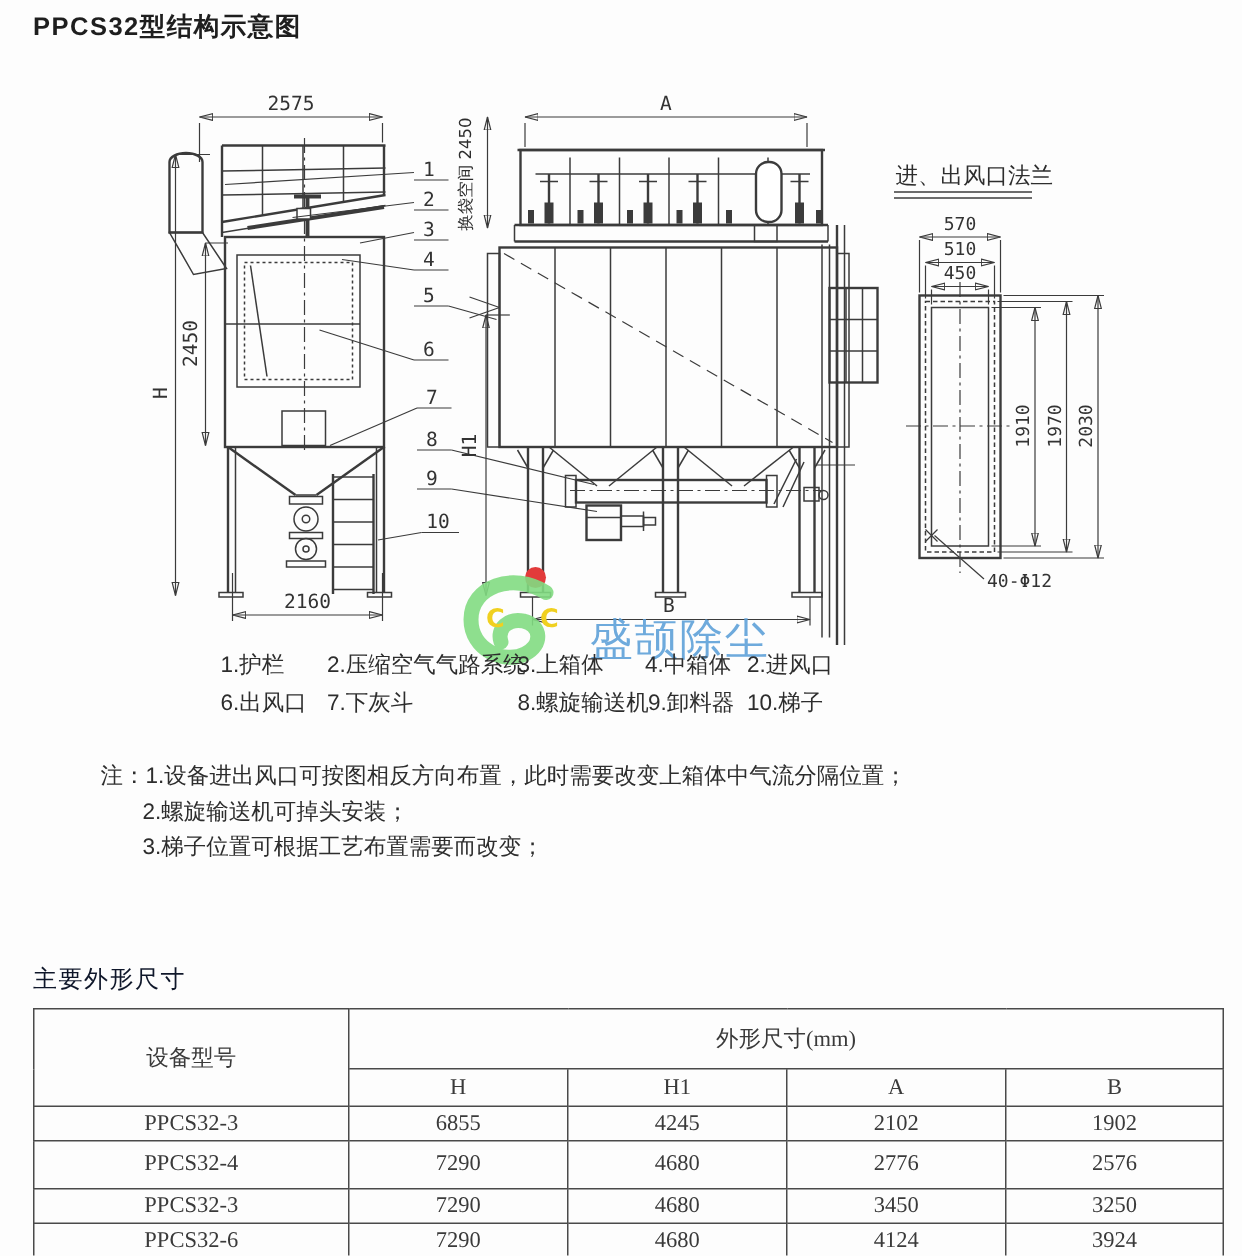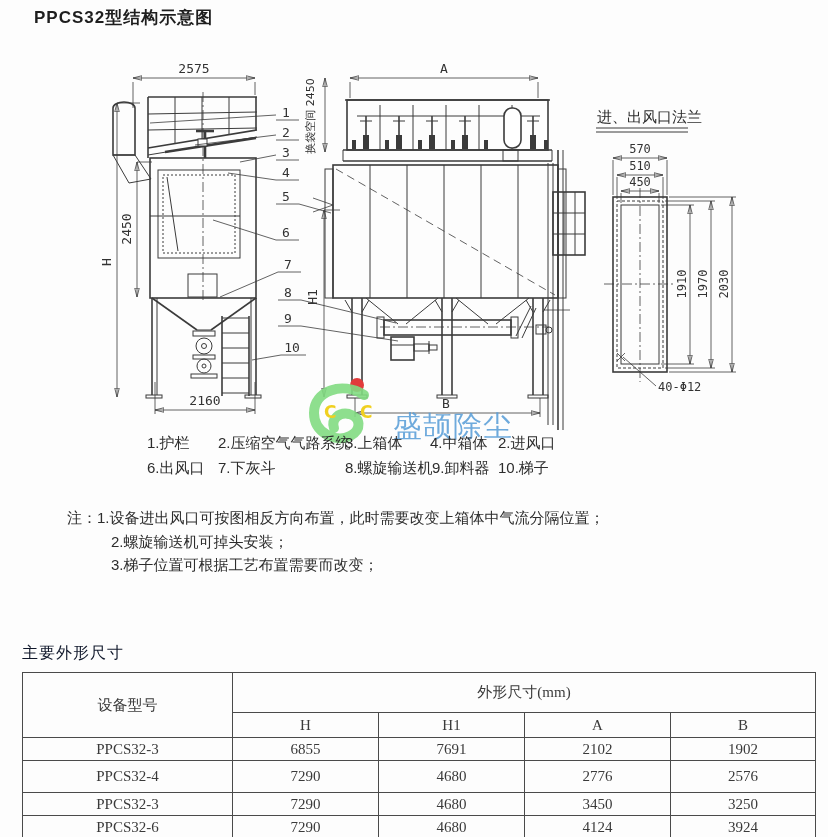--- a/index.html
+++ b/index.html
@@ -2,21 +2,21 @@
 <html><head>
 <meta charset="utf-8">
 <style>
   html,body{margin:0;padding:0;}
   body{
     width:828px;height:837px;position:relative;background:#fdfdfd;
     font-family:"Liberation Sans","DejaVu Sans",sans-serif;color:#2b2b2b;overflow:hidden;
   }
   .page-title{
     position:absolute;left:22px;top:6px;font-size:17px;font-weight:bold;
-    letter-spacing:1px;color:#1e1e1e;margin-left:12px;
+    letter-spacing:1px;color:#1e1e1e;
   }
   .section-title{
     position:absolute;left:22px;top:643px;font-size:16px;font-weight:normal;
     letter-spacing:1px;color:#0f172a;
   }
   #drawing{position:absolute;left:0;top:55px;}
   #drawing line,#drawing rect,#drawing path,#drawing polyline,#drawing circle,#drawing polygon{
     stroke:#3b3b3b;fill:none;stroke-width:1;
   }
   #drawing .thick{stroke-width:1.6;}
@@ -27,21 +27,21 @@
   #drawing text{
     stroke:none;fill:#333;font-family:"DejaVu Sans Mono","DejaVu Sans",monospace;
     font-size:13px;
   }
   #drawing text.cjk{font-family:"DejaVu Sans","Liberation Sans",sans-serif;font-size:15px;fill:#2d2d2d;}
   #drawing text.vcjk{font-family:"DejaVu Sans","Liberation Sans",sans-serif;font-size:11px;fill:#2d2d2d;}
   #drawing text.small{font-size:12px;}
   .legend{position:absolute;left:0;top:432px;width:828px;height:52px;font-size:15px;color:#2d2d2d;}
   .legend span{position:absolute;white-space:nowrap;}
   .notes{position:absolute;left:67px;top:506px;width:720px;font-size:15px;line-height:23.5px;color:#2d2d2d;}
-  .notes .indent{margin-left:44px;}
+  .notes .indent{margin-left:28px;}
   .spec-table{
     position:absolute;left:22px;top:672px;width:793px;border-collapse:collapse;
     table-layout:fixed;font-family:"Liberation Serif","DejaVu Serif",serif;
     font-size:15px;color:#3a3a3a;
   }
   .spec-table td{border:1px solid #4a4a4a;text-align:center;vertical-align:middle;padding:0;}
   .watermark{position:absolute;left:300px;top:373px;pointer-events:none;}
   .watermark text{font-family:"DejaVu Sans","Liberation Sans",sans-serif;}
 </style>
 </head>
@@ -382,21 +382,21 @@
   </tr>
   <tr style="height:25px">
     <td>H</td>
     <td>H1</td>
     <td>A</td>
     <td>B</td>
   </tr>
   <tr style="height:23px">
     <td>PPCS32-3</td>
     <td>6855</td>
-    <td>7691</td>
+    <td>4245</td>
     <td>2102</td>
     <td>1902</td>
   </tr>
   <tr style="height:32px">
     <td>PPCS32-4</td>
     <td>7290</td>
     <td>4680</td>
     <td>2776</td>
     <td>2576</td>
   </tr>

